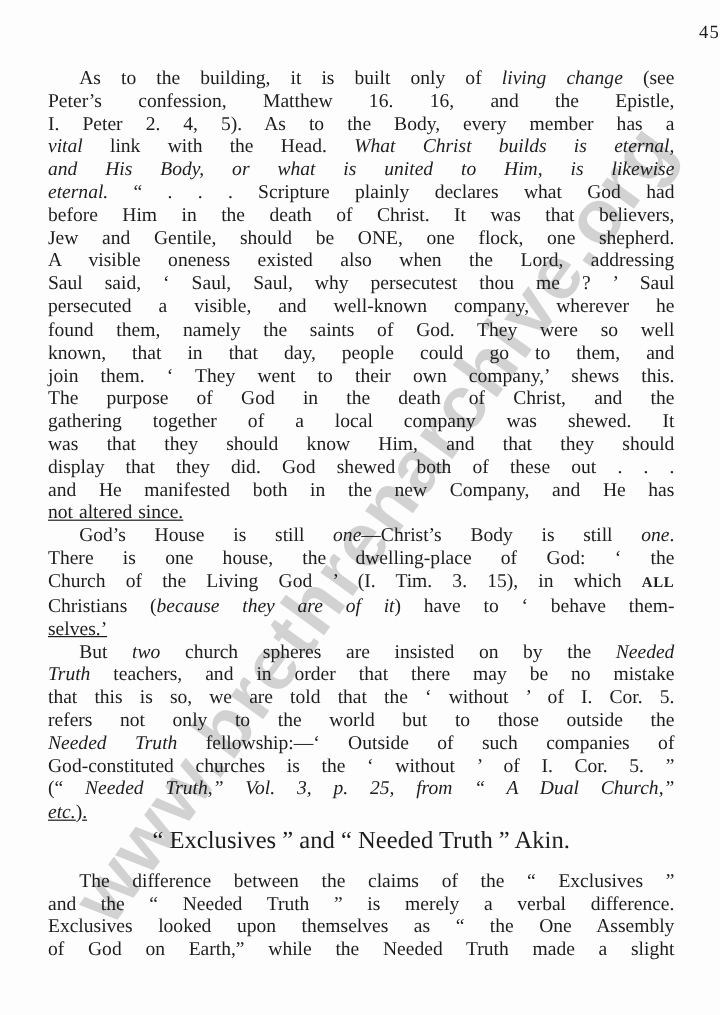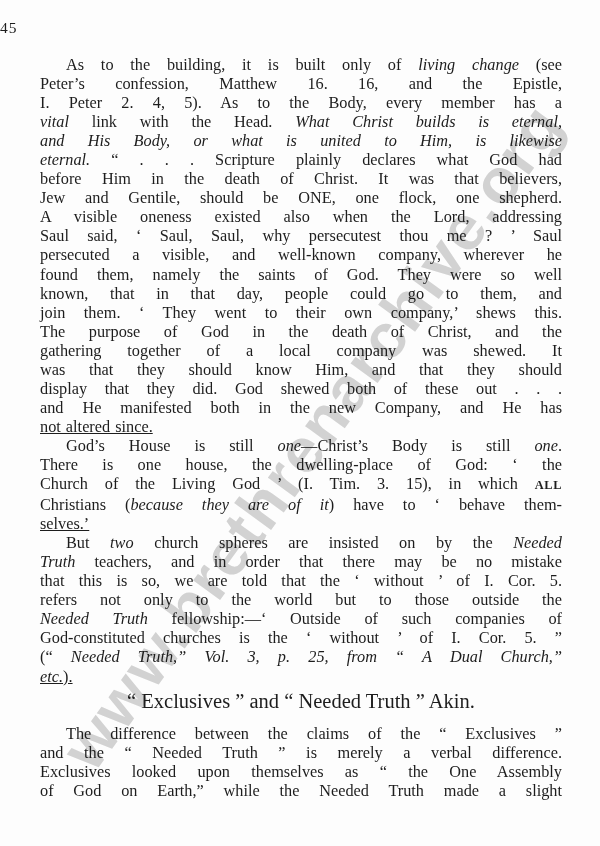--- a/index.html
+++ b/index.html
@@ -8,24 +8,25 @@
     width: 600px;
     height: 846px;
     background: var(--paper, #fdfdfd);
     overflow: hidden;
     font-family: "Liberation Serif", serif;
     color: var(--ink, #1d1d1d);
   }
   .pageno {
     position: absolute;
     top: 19px; left: 0; right: 0;
-    text-align: left;
+    text-align: right;
     font-size: 15.5px;
     letter-spacing: 1px;
     z-index: 2;
+    padding-left: 41px;
   }
   .watermark {
     position: absolute;
     left: 52%; top: 51.5%;
     transform: translate(-50%, -50%) rotate(-54deg);
     transform-origin: center center;
     font-family: "Liberation Sans", sans-serif;
     font-weight: bold;
     font-size: 63px;
     letter-spacing: 2px;

